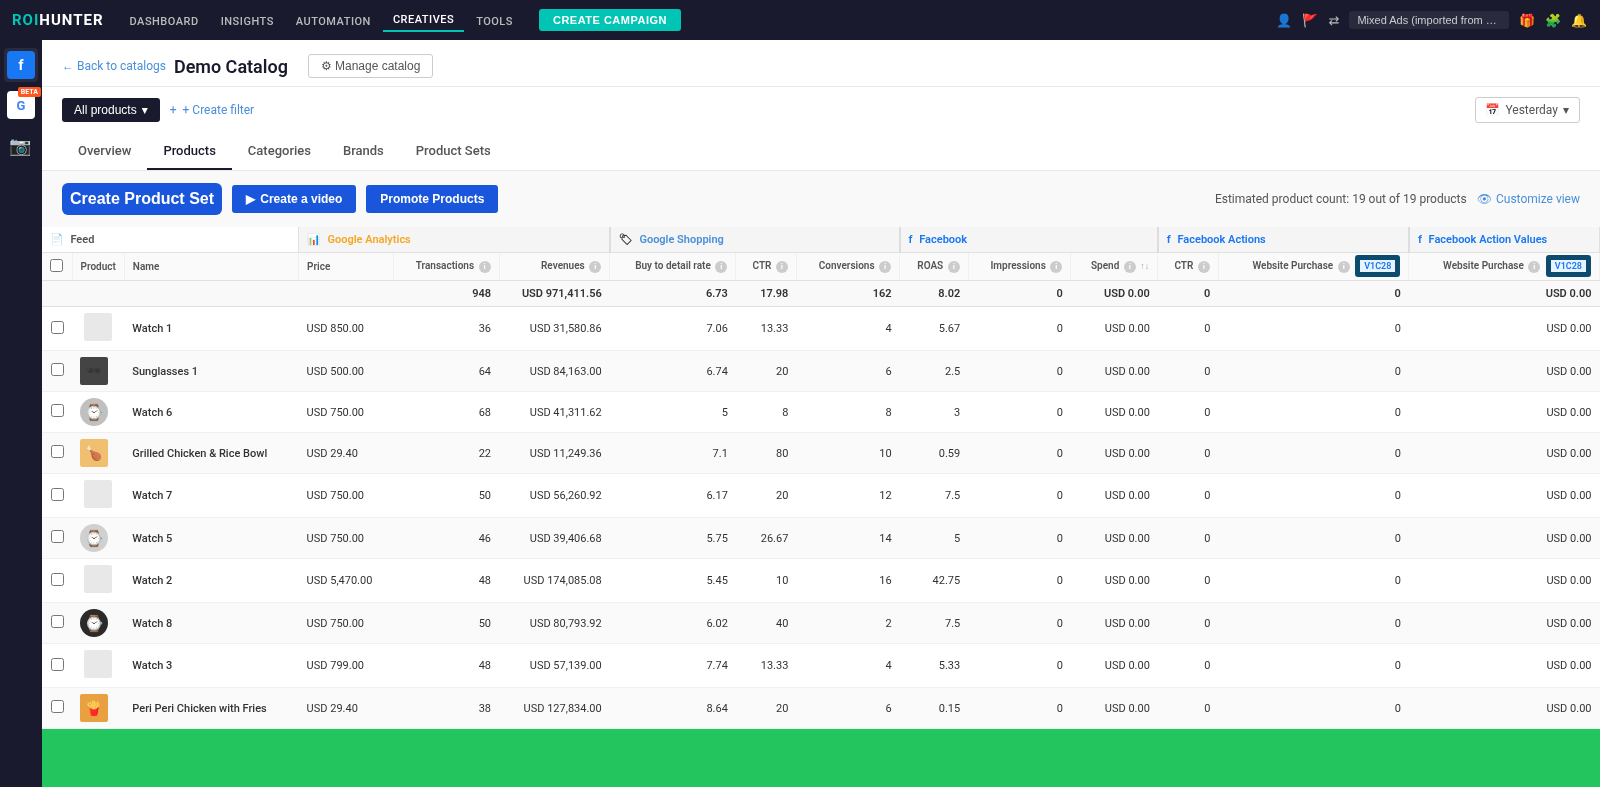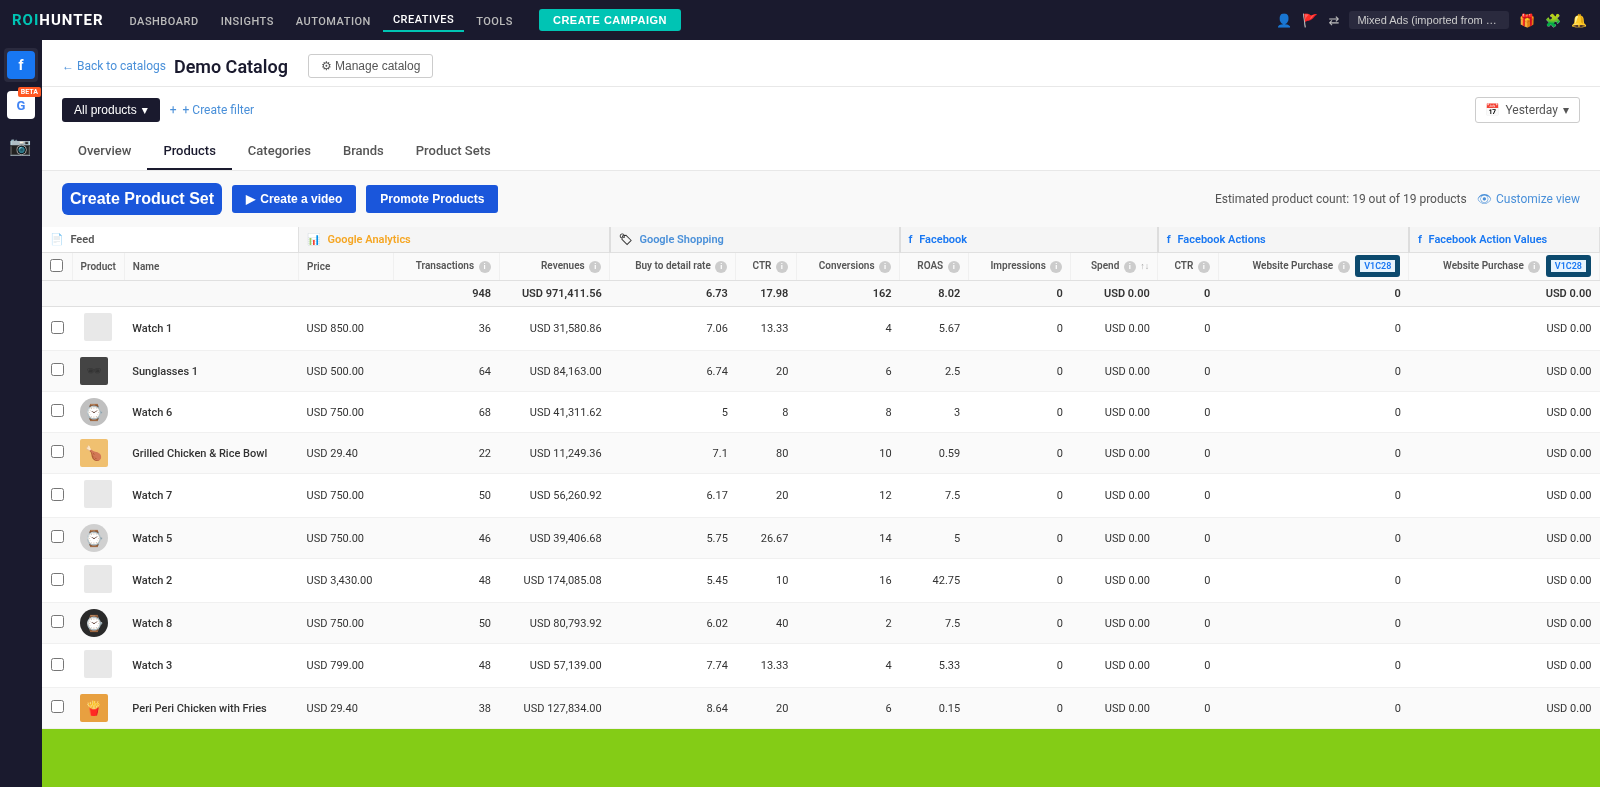--- a/index.html
+++ b/index.html
@@ -100,21 +100,21 @@
     .sidebar-icon.active { background: #2a2a3e; }
     .fb-icon { background: #1877f2; border-radius: 4px; width: 28px; height: 28px; display: flex; align-items: center; justify-content: center; color: #fff; font-weight: 700; font-size: 14px; }
     .g-icon { background: #fff; border-radius: 4px; width: 28px; height: 28px; display: flex; align-items: center; justify-content: center; font-weight: 700; font-size: 13px; color: #4285f4; position: relative; }
     .g-beta { position: absolute; top: -4px; right: -6px; background: #ff5722; color: #fff; font-size: 7px; padding: 1px 3px; border-radius: 2px; }
 
     
     .main-content {
       margin-top: 40px;
       margin-left: 42px;
       min-height: calc(100vh - 40px);
-      background: #84cc16;
+      background: #22c55e;
     }
 
     
     .header-area {
       padding: 14px 20px 0;
       background: #fff;
       border-bottom: 1px solid #e8e8e8;
     }
     .breadcrumb-row {
       display: flex;
@@ -699,21 +699,21 @@
       <td>0</td>
       <td>USD 0.00</td>
       <td>0</td>
       <td>0</td>
       <td>USD 0.00</td>
     </tr>
           <tr>
       <td class="checkbox-cell"><input type="checkbox" style=""></td>
       <td class="product-img-cell"><div class="product-thumb"></div></td>
       <td class="left-align product-name">Watch 2</td>
-      <td class="left-align">USD 3,430.00</td>
+      <td class="left-align">USD 5,470.00</td>
       <td>48</td>
       <td>USD 174,085.08</td>
       <td>5.45</td>
       <td>10</td>
       <td>16</td>
       <td>42.75</td>
       <td>0</td>
       <td>USD 0.00</td>
       <td>0</td>
       <td>0</td>

